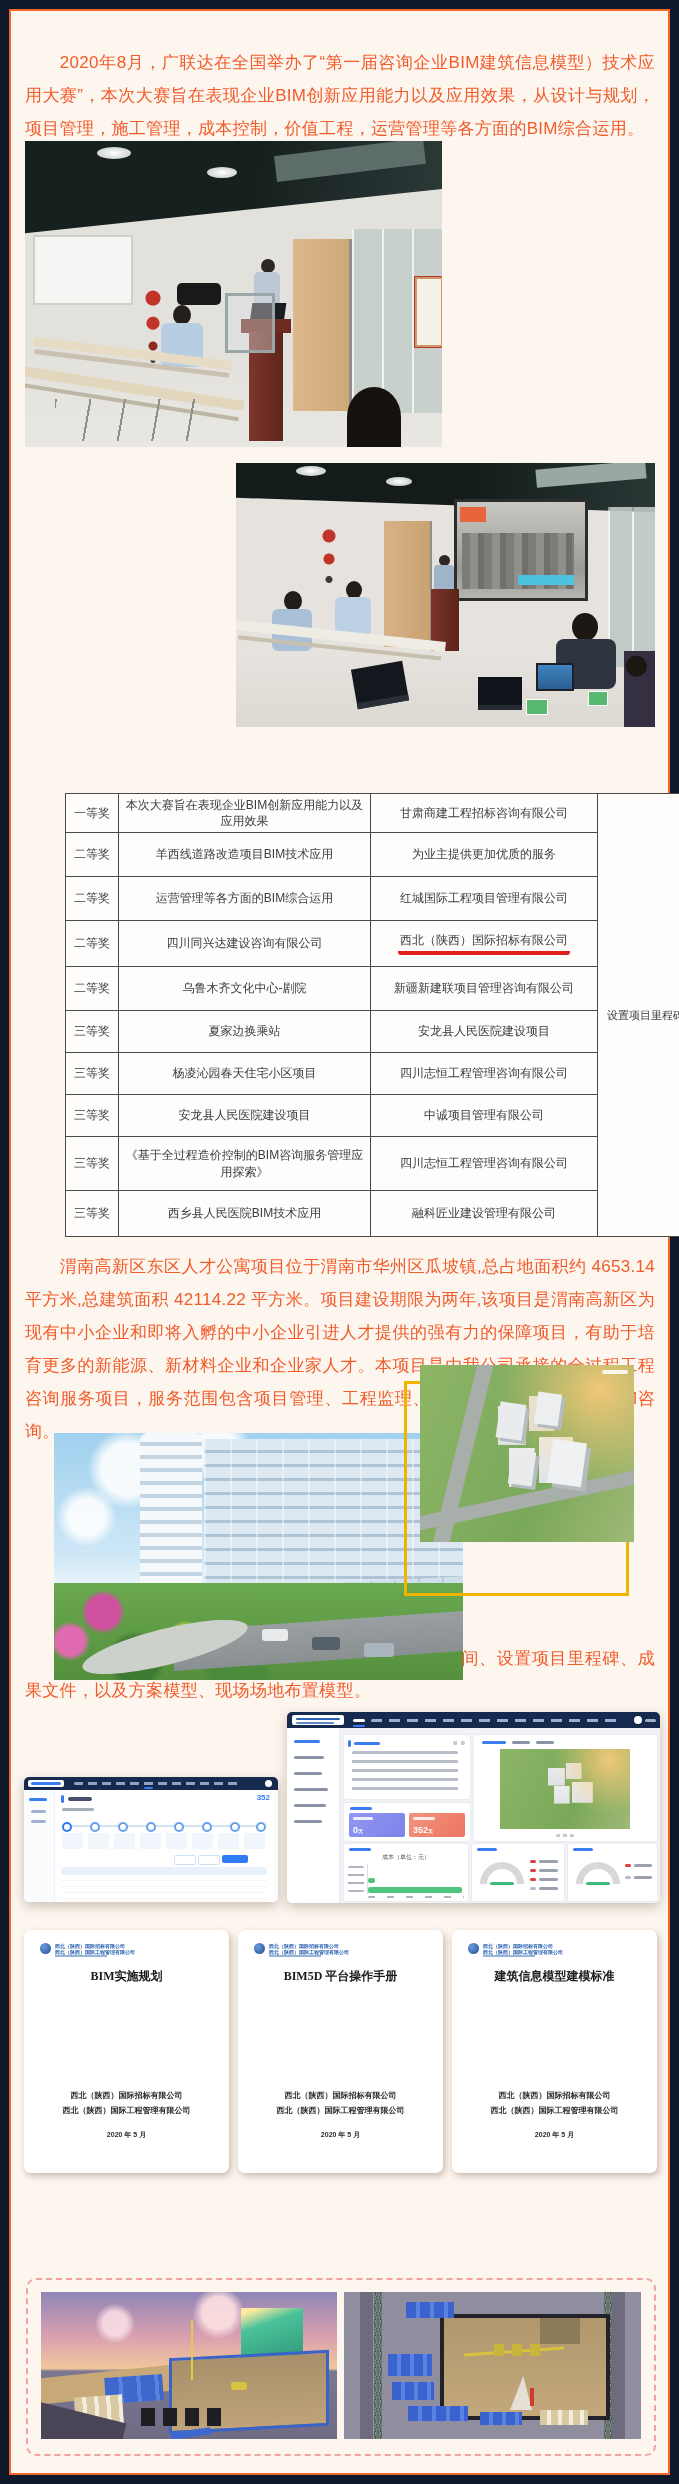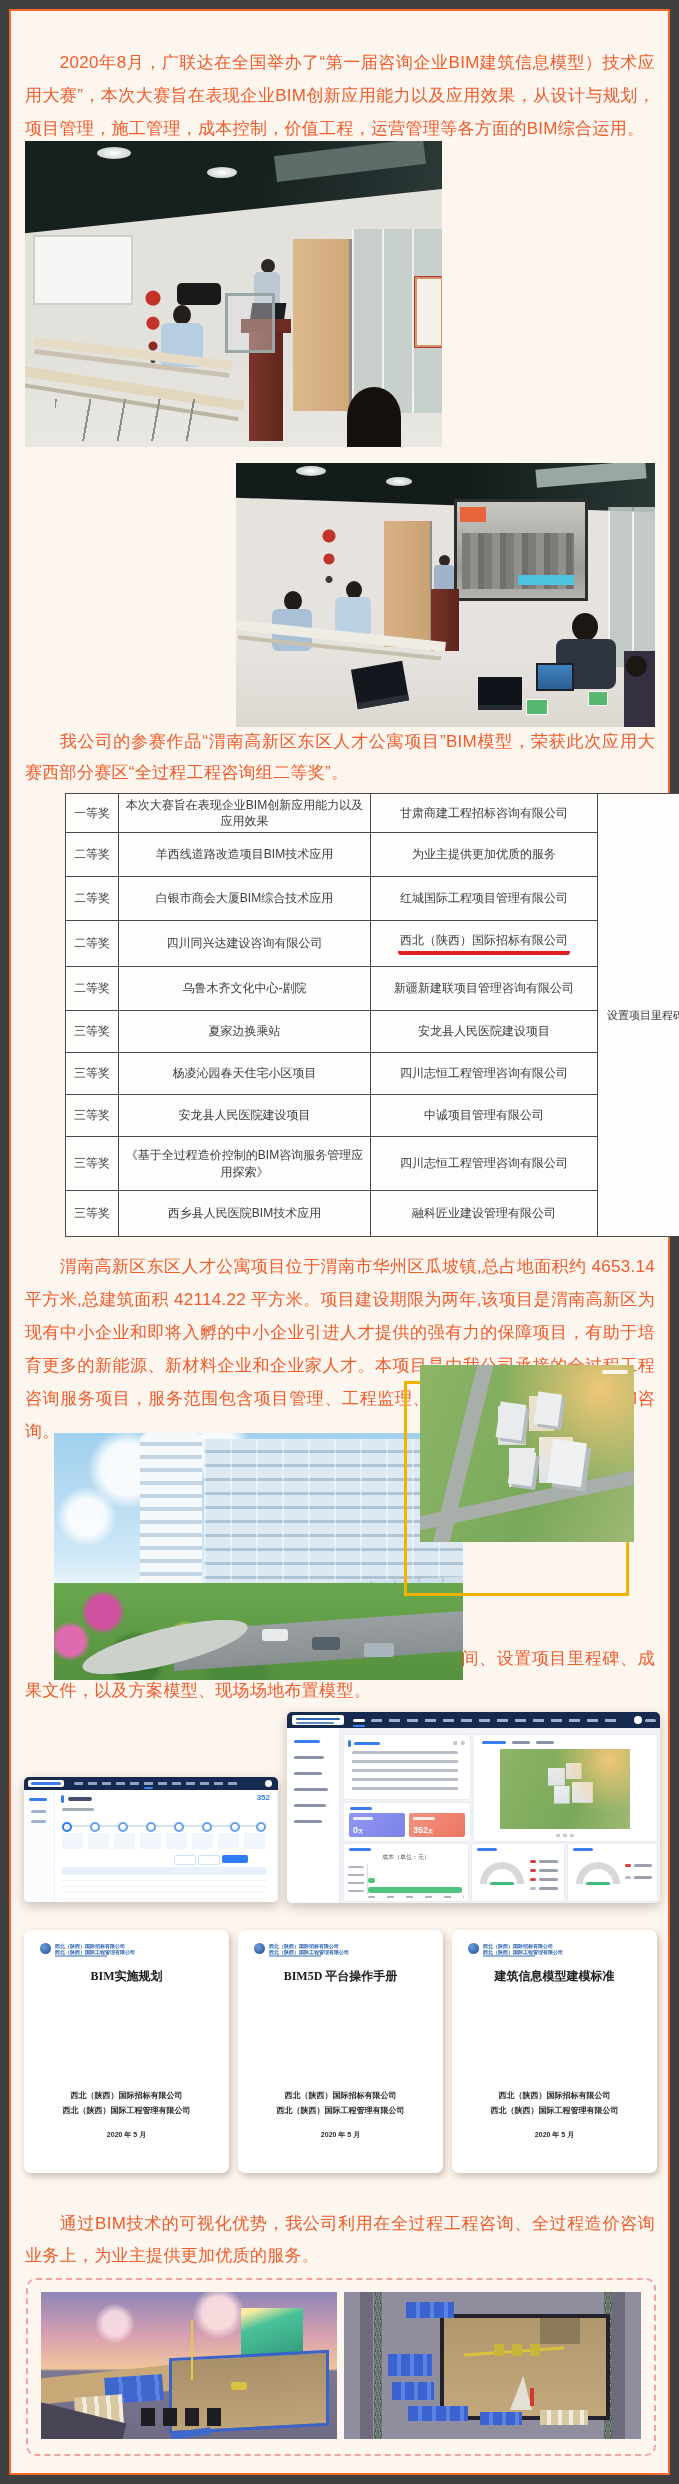--- a/index.html
+++ b/index.html
@@ -1,16 +1,16 @@
 <!DOCTYPE html>
 <html><head>
 <meta charset="utf-8">
 <style>
   html,body{margin:0;padding:0;background:#f8cfad;}
-  .page{position:relative;width:679px;height:2484px;background:#404040;overflow:hidden;
+  .page{position:relative;width:679px;height:2484px;background:#0f172a;overflow:hidden;
         font-family:"Liberation Sans","DejaVu Sans",sans-serif;}
   .frame{position:absolute;left:9px;top:9px;right:9px;bottom:9px;border:2px solid #f3662c;background:#fdf6ef;}
   .abs{position:absolute;}
   .para{position:absolute;color:#f25b2a;font-size:17px;line-height:33px;text-align:justify;
         text-indent:2.05em;letter-spacing:.3px;margin:0;}
   .photo{position:absolute;overflow:hidden;background:#e6e3de;}
   
   .awards{position:absolute;left:25px;top:793px;width:628px;border-collapse:collapse;table-layout:fixed;
           background:#fffdfb;color:#3c3c3c;font-size:12px;margin-left:40px;}
   .awards td{border:1px solid #4a4a4a;text-align:center;vertical-align:middle;padding:2px 5px;line-height:1.35;}
@@ -97,21 +97,20 @@
     <div class="abs" style="left:336px;top:150px;width:26px;height:28px;border-radius:50%;background:#1d1713;"></div>
     <div class="abs" style="left:320px;top:176px;width:60px;height:50px;border-radius:8px;background:#2e3440;"></div>
     <div class="abs" style="left:388px;top:188px;width:31px;height:76px;background:radial-gradient(circle at 40% 20%,#1d1713 10px,transparent 11px),#343042;"></div>
     <div class="abs" style="left:118px;top:202px;width:52px;height:34px;background:#14181e;transform:rotate(-10deg);border-bottom:6px solid #2a2f38;"></div>
     <div class="abs" style="left:242px;top:214px;width:44px;height:28px;background:#10141a;border-bottom:5px solid #262b33;"></div>
     <div class="abs" style="left:300px;top:200px;width:34px;height:24px;background:linear-gradient(#3f83c0,#2a5e92);border:2px solid #1b1f26;"></div>
     <div class="abs" style="left:290px;top:236px;width:20px;height:14px;background:#58b870;border:1px solid #fff;"></div>
     <div class="abs" style="left:352px;top:228px;width:18px;height:13px;background:#58b870;border:1px solid #fff;"></div>
   </div>
 
-  <p class="para" style="left:25px;top:726px;width:630px;line-height:31px;">我公司的参赛作品“渭南高新区东区人才公寓项目”BIM模型，荣获此次应用大赛西部分赛区“全过程工程咨询组二等奖”。</p>
 
   <table class="awards">
     <colgroup>
         <col style="width:53px">
         <col style="width:252px">
         <col style="width:227px">
         <col style="width:96px">
       </colgroup>
     <tbody>
         <tr style="height:39px">
@@ -120,21 +119,21 @@
       <td>甘肃商建工程招标咨询有限公司</td>
       <td rowspan="10" style="font-size:11px;white-space:nowrap;">设置项目里程碑</td>
     </tr>
     <tr style="height:44px">
       <td>二等奖</td>
       <td>羊西线道路改造项目BIM技术应用</td>
       <td>为业主提供更加优质的服务</td>
     </tr>
     <tr style="height:44px">
       <td>二等奖</td>
-      <td>白银市商会大厦BIM综合技术应用</td>
+      <td>运营管理等各方面的BIM综合运用</td>
       <td>红城国际工程项目管理有限公司</td>
     </tr>
     <tr style="height:46px">
       <td>二等奖</td>
       <td>四川同兴达建设咨询有限公司</td>
       <td><span class="underline-red">西北（陕西）国际招标有限公司</span></td>
     </tr>
     <tr style="height:44px">
       <td>二等奖</td>
       <td>乌鲁木齐文化中心-剧院</td>
@@ -336,21 +335,20 @@
     <div class="doc-logo"></div>
     <div class="doc-logoline" style="top:13px;">西北（陕西）国际招标有限公司</div>
     <div class="doc-logoline" style="top:19px;">西北（陕西）国际工程管理有限公司</div>
     <div class="abs" style="left:31px;top:25px;width:52px;height:2px;background:#9ab4d8;"></div>
     <div class="doc-title">建筑信息模型建模标准</div>
     <div class="doc-co" style="top:158px;">西北（陕西）国际招标有限公司</div>
     <div class="doc-co" style="top:173px;">西北（陕西）国际工程管理有限公司</div>
     <div class="doc-date" style="top:200px;">2020 年 5 月</div>
   </div>
 
-  <p class="para" style="left:25px;top:2208px;width:630px;line-height:32px;">通过BIM技术的可视化优势，我公司利用在全过程工程咨询、全过程造价咨询业务上，为业主提供更加优质的服务。</p>
 
   <div class="dashedbox">
     <div class="photo" style="left:13px;top:12px;width:296px;height:147px;background:linear-gradient(180deg,#8f86b8,#d9a0b0 30%,#f0c69c 52%,#7b7790 54%,#6f6b84);">
       <div class="abs" style="left:0;top:0;width:296px;height:70px;background:radial-gradient(circle at 60% 30%,rgba(255,225,225,.9) 16px,transparent 26px),radial-gradient(circle at 25% 45%,rgba(255,230,235,.8) 12px,transparent 20px);"></div>
       <div class="abs" style="left:200px;top:16px;width:62px;height:60px;background:linear-gradient(160deg,#ffe9a0 8%,#49c29a 30%,#2f8f74);"></div>
       <div class="abs" style="left:-10px;top:78px;width:180px;height:26px;background:#c9a877;transform:rotate(-6deg);"></div>
       <div class="abs" style="left:128px;top:62px;width:154px;height:70px;background:linear-gradient(180deg,#a8906a,#bfa379);border:3px solid #3a63c8;transform:skewY(-3deg);"></div>
       <div class="abs" style="left:190px;top:90px;width:16px;height:8px;background:#d8c23e;border-radius:2px;"></div>
       <div class="abs" style="left:150px;top:28px;width:2px;height:60px;background:#e8c84a;"></div>
       <div class="abs" style="left:64px;top:84px;width:58px;height:26px;background:repeating-linear-gradient(90deg,#3f68cf 0 14px,#5b82e0 14px 18px);transform:rotate(-4deg);"></div>

